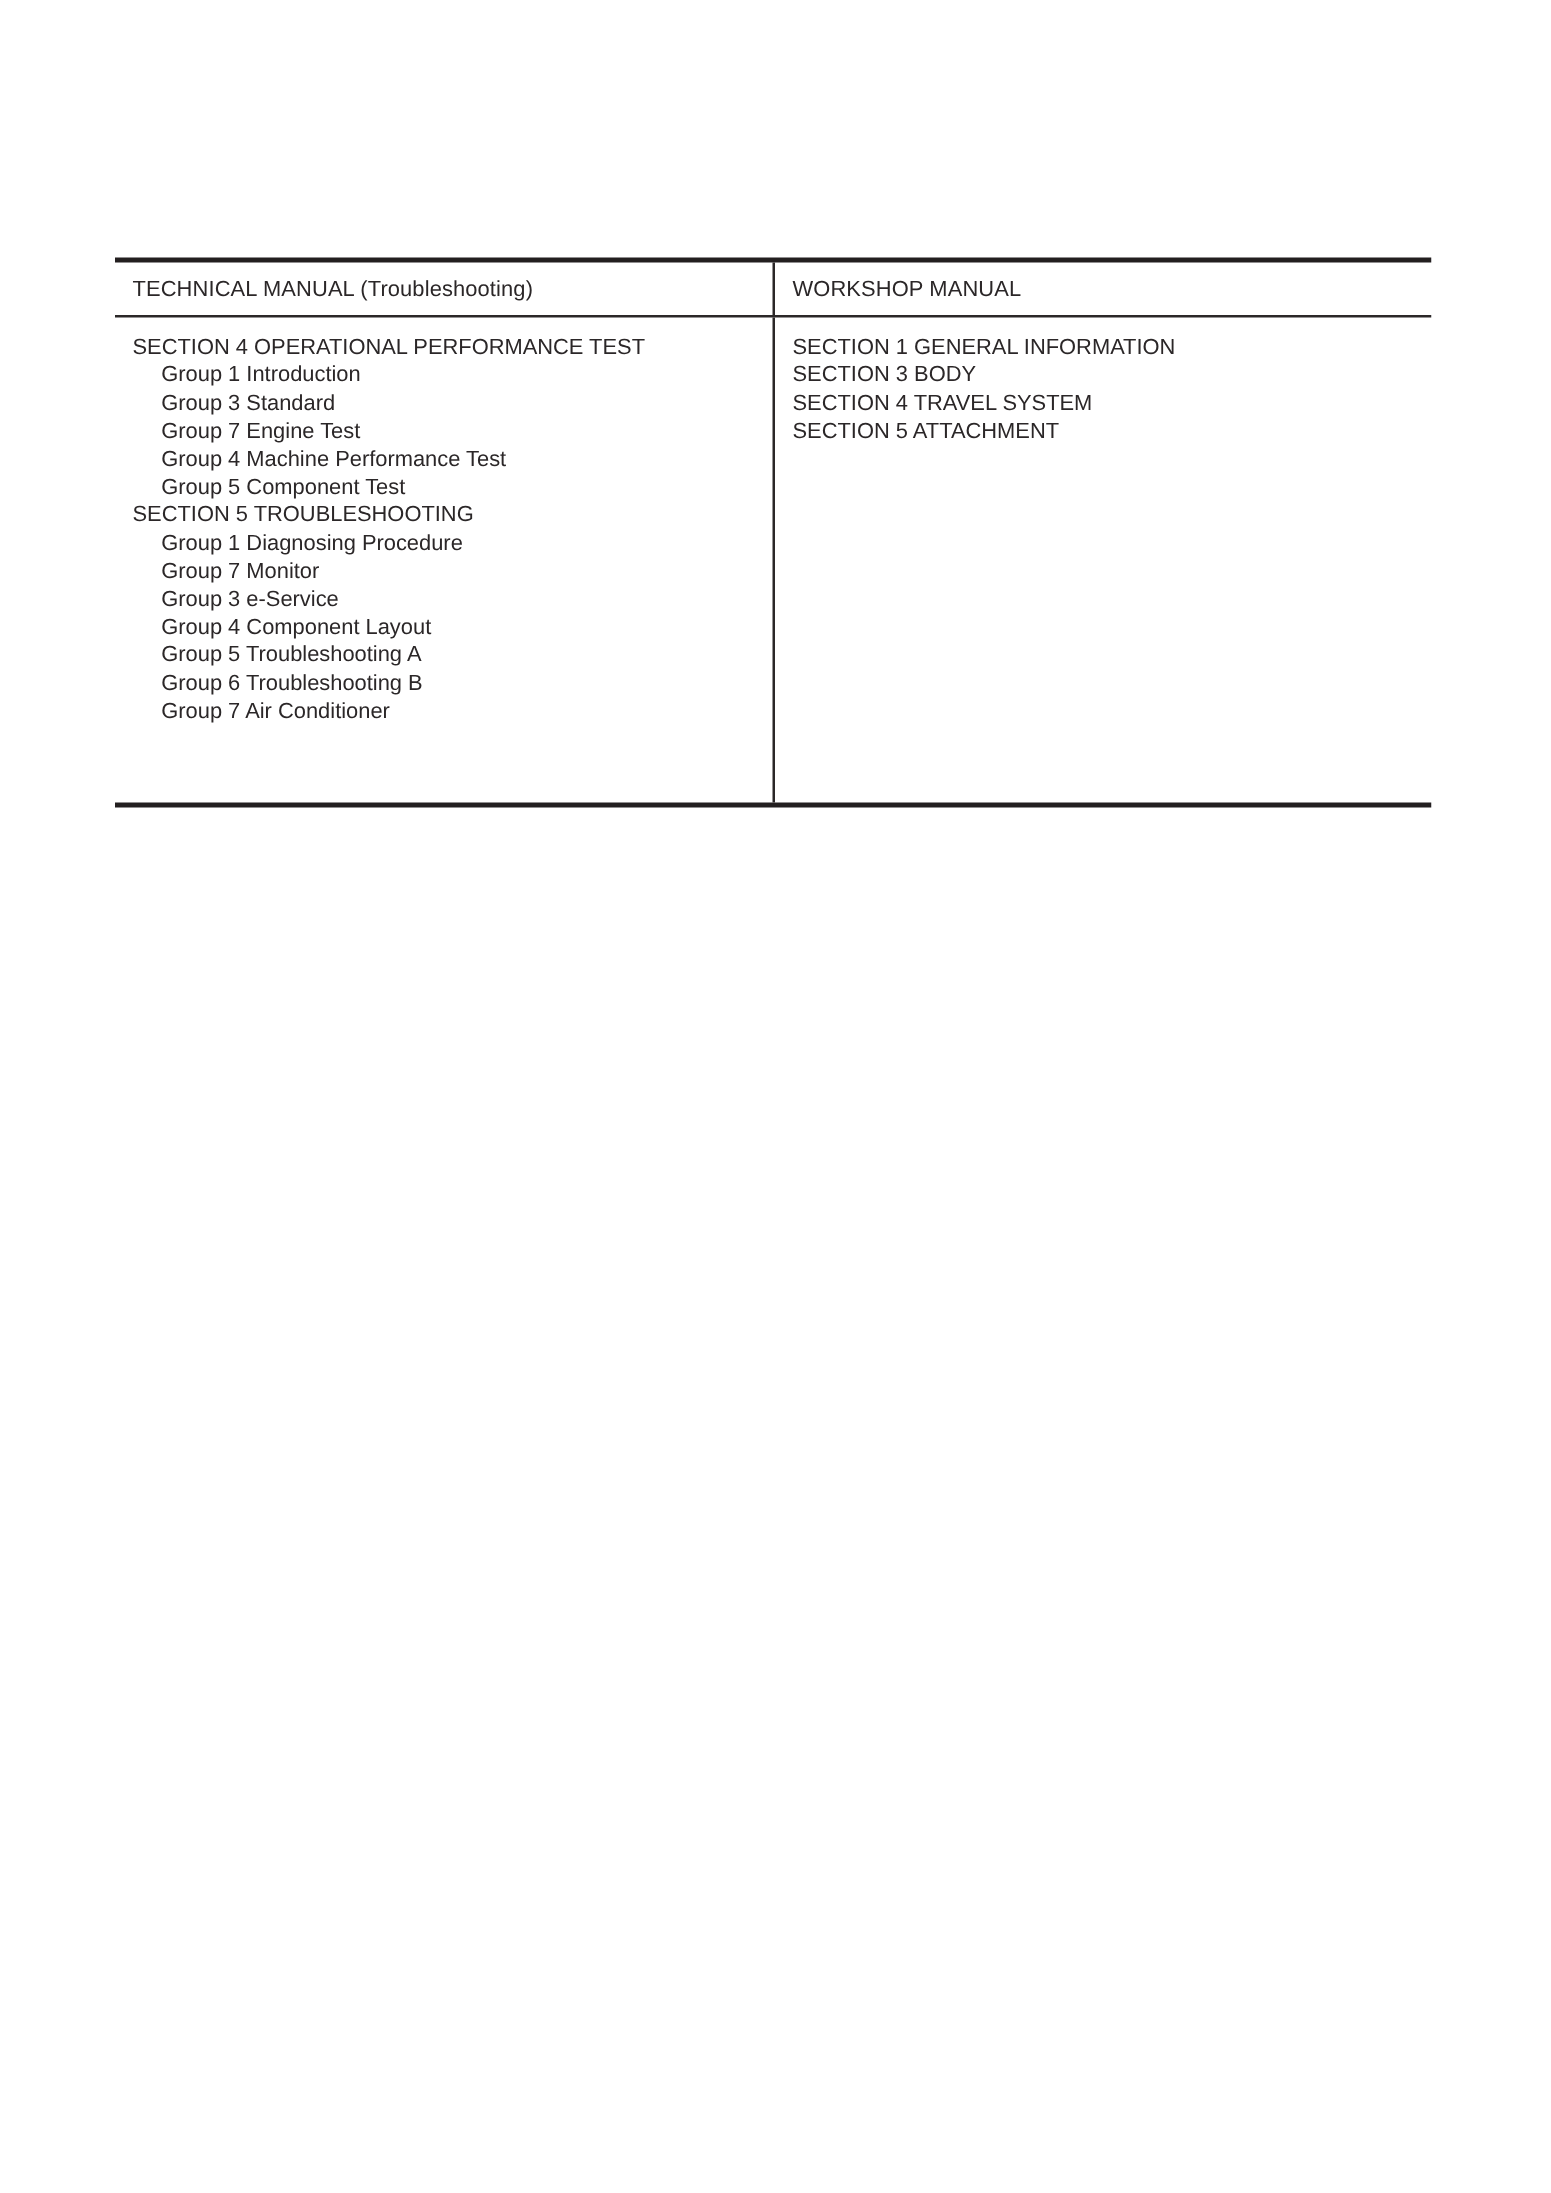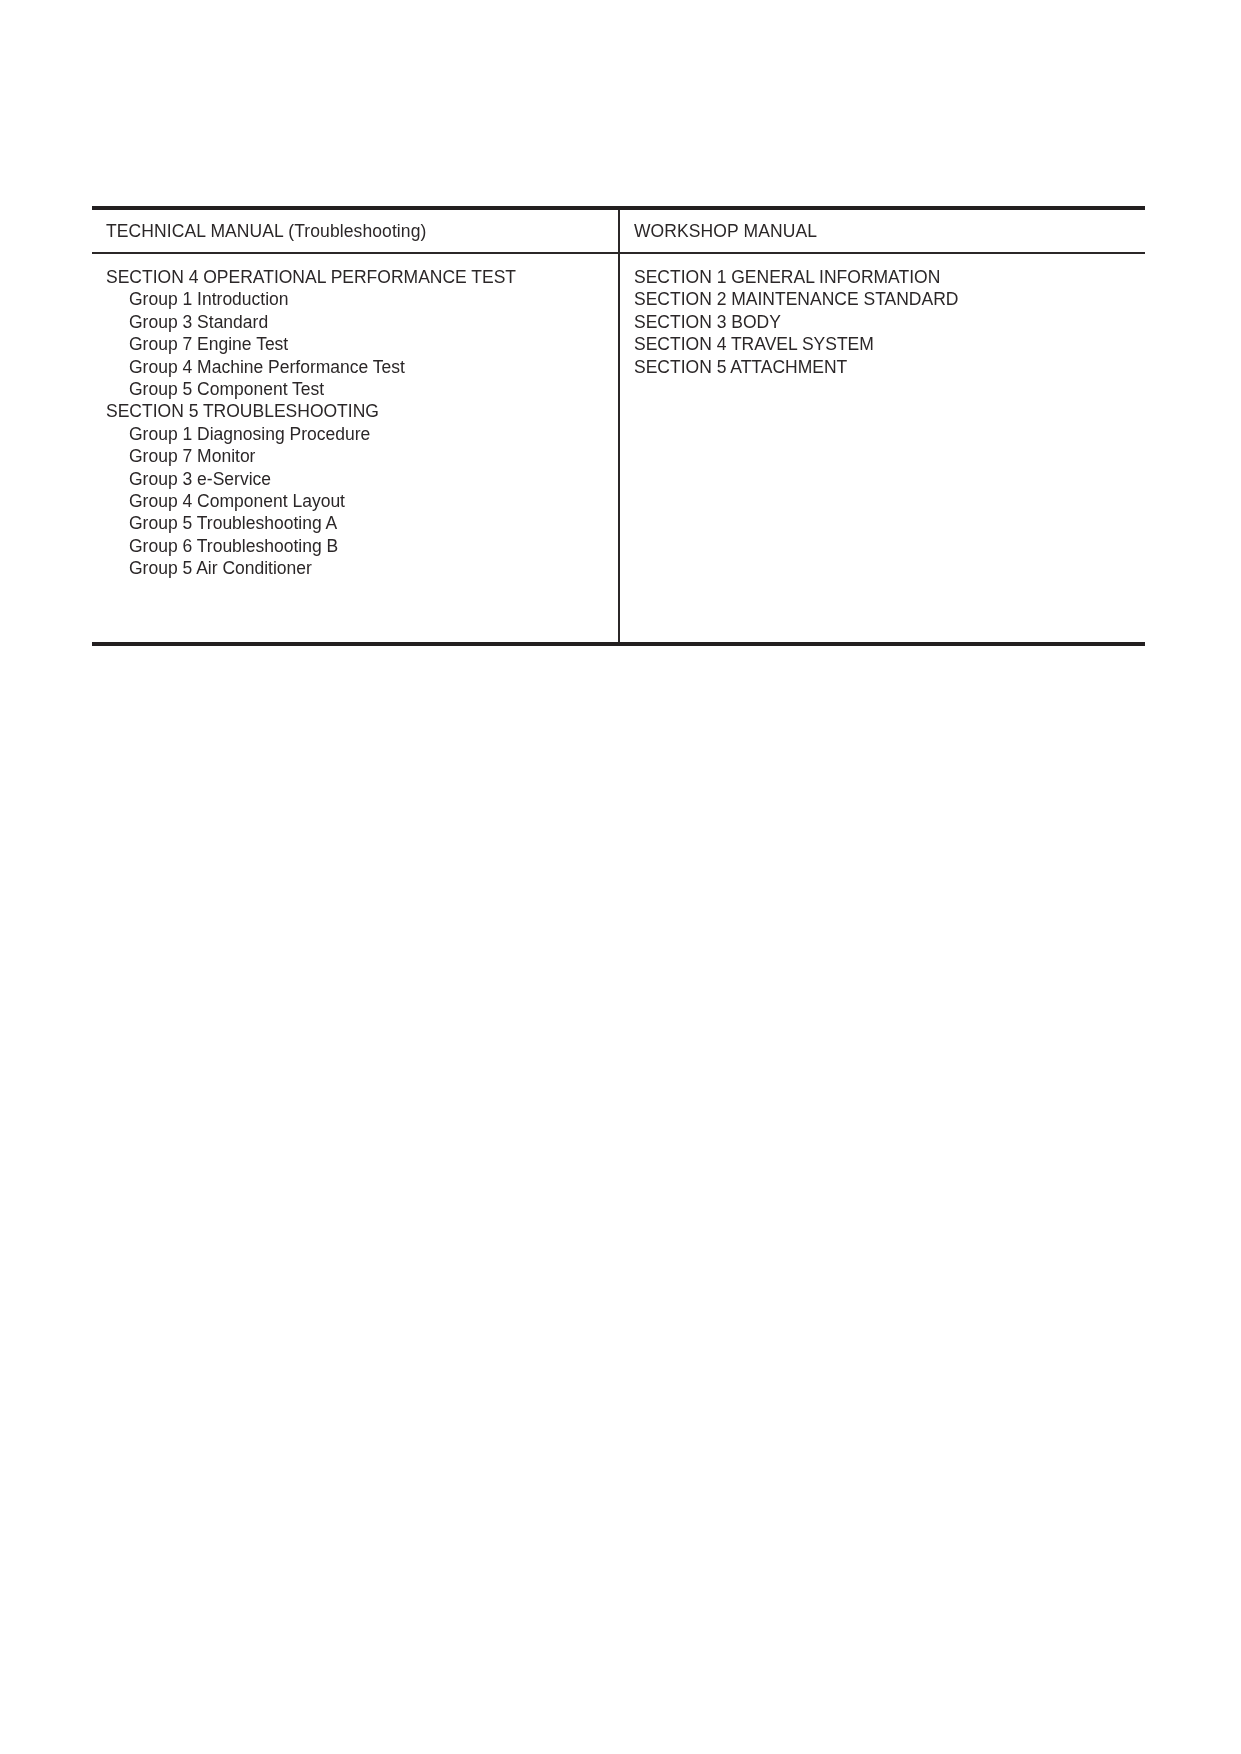--- a/index.html
+++ b/index.html
@@ -86,24 +86,23 @@
           <div class="toc-item level-1">Group 7 Engine Test</div>
           <div class="toc-item level-1">Group 4 Machine Performance Test</div>
           <div class="toc-item level-1">Group 5 Component Test</div>
           <div class="toc-item level-0">SECTION 5 TROUBLESHOOTING</div>
           <div class="toc-item level-1">Group 1 Diagnosing Procedure</div>
           <div class="toc-item level-1">Group 7 Monitor</div>
           <div class="toc-item level-1">Group 3 e-Service</div>
           <div class="toc-item level-1">Group 4 Component Layout</div>
           <div class="toc-item level-1">Group 5 Troubleshooting A</div>
           <div class="toc-item level-1">Group 6 Troubleshooting B</div>
-          <div class="toc-item level-1">Group 5 Air Conditioner</div>
+          <div class="toc-item level-1">Group 7 Air Conditioner</div>
         </div>
       <div class="col-right list-cell">
           <div class="toc-item level-0">SECTION 1 GENERAL INFORMATION</div>
-          <div class="toc-item level-0">SECTION 2 MAINTENANCE STANDARD</div>
           <div class="toc-item level-0">SECTION 3 BODY</div>
           <div class="toc-item level-0">SECTION 4 TRAVEL SYSTEM</div>
           <div class="toc-item level-0">SECTION 5 ATTACHMENT</div>
         </div>
     </div>
   </div>
 </div>
 
 </body></html>

